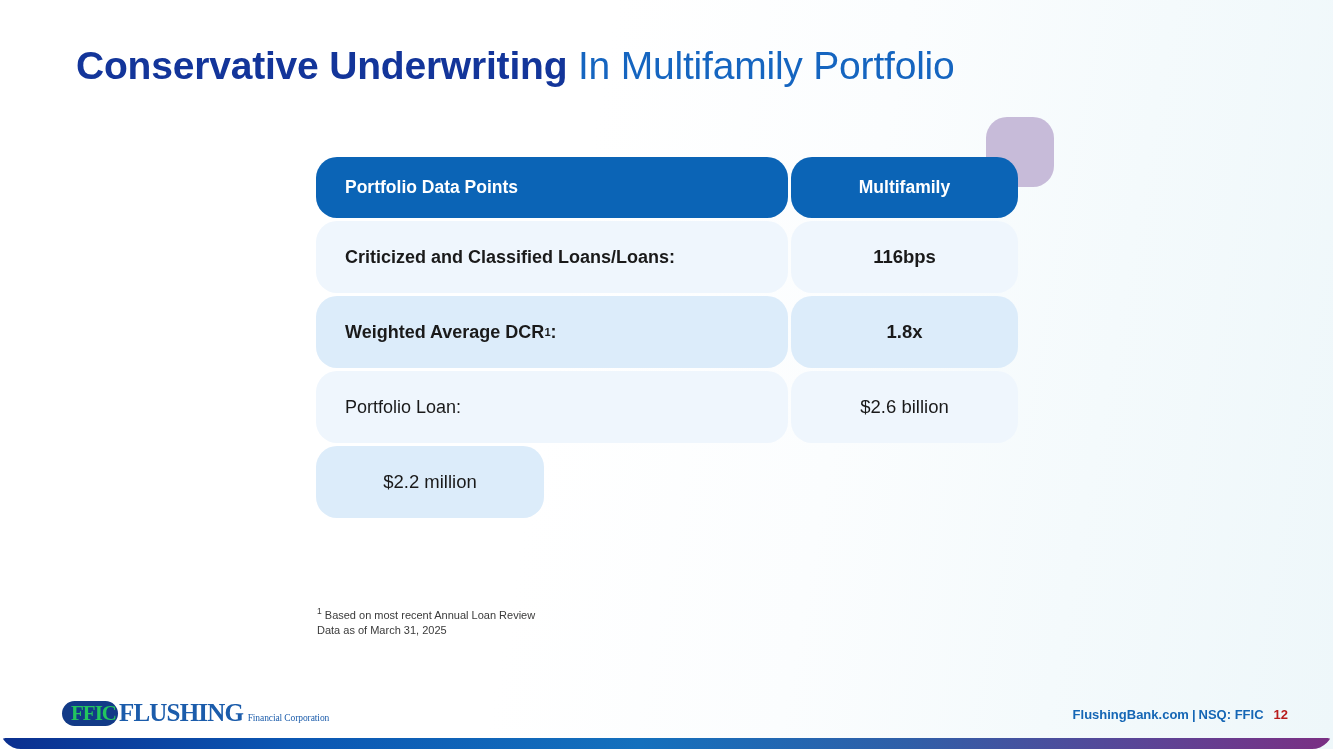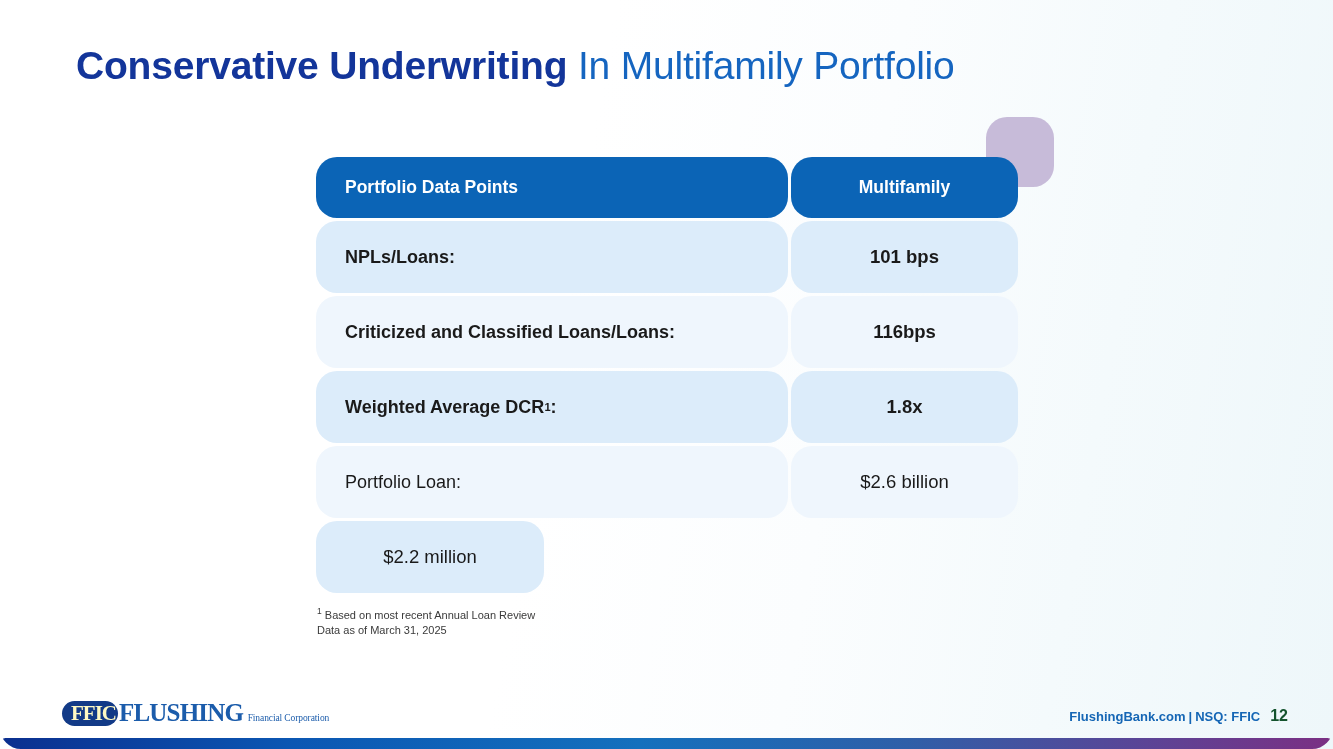--- a/index.html
+++ b/index.html
@@ -136,21 +136,21 @@
   .logo {
     position: absolute;
     left: 62px;
     top: 701px;
     display: flex;
     align-items: flex-start;
     height: 30px;
   }
   .logo-badge {
     background: #123a87;
-    color: #fef9c3;
+    color: #22c55e;
     font-family: "Liberation Serif", serif;
     font-weight: bold;
     font-size: 21px;
     line-height: 23px;
     padding: 1px 2px 1px 9px;
     letter-spacing: -1px;
   }
   .logo-wordmark {
     position: relative;
     margin-left: 1px;
@@ -177,22 +177,22 @@
     position: absolute;
     right: 45px;
     top: 707px;
     font-size: 13px;
     font-weight: bold;
     color: #1566b5;
     white-space: nowrap;
   }
   .footer-right .sep { padding: 0 3px; }
   .footer-right .page-no {
-    color: #14532d;
-    font-size: 16px;
+    color: #b91c1c;
+    font-size: 13px;
     padding-left: 10px;
     margin-top: 32px;
   }
 
   .bottom-bar {
     position: absolute;
     left: 0;
     bottom: 0;
     width: 1333px;
     height: 11px;
@@ -216,24 +216,20 @@
 
   <div class="purple-square"></div>
 
   <div class="table">
 
     <div class="trow header-row">
       <div class="tcell-label">Portfolio Data Points</div>
       <div class="tcell-value">Multifamily</div>
     </div>
 
-    <div class="trow data-row shade-a bold">
-      <div class="tcell-label">NPLs/Loans:</div>
-      <div class="tcell-value">101 bps</div>
-    </div>
 
     <div class="trow data-row shade-b bold">
       <div class="tcell-label">Criticized and Classified Loans/Loans:</div>
       <div class="tcell-value">116bps</div>
     </div>
 
     <div class="trow data-row shade-a bold">
       <div class="tcell-label">
           <span>Weighted Average DCR</span>
           <sup class="fn">1</sup>

